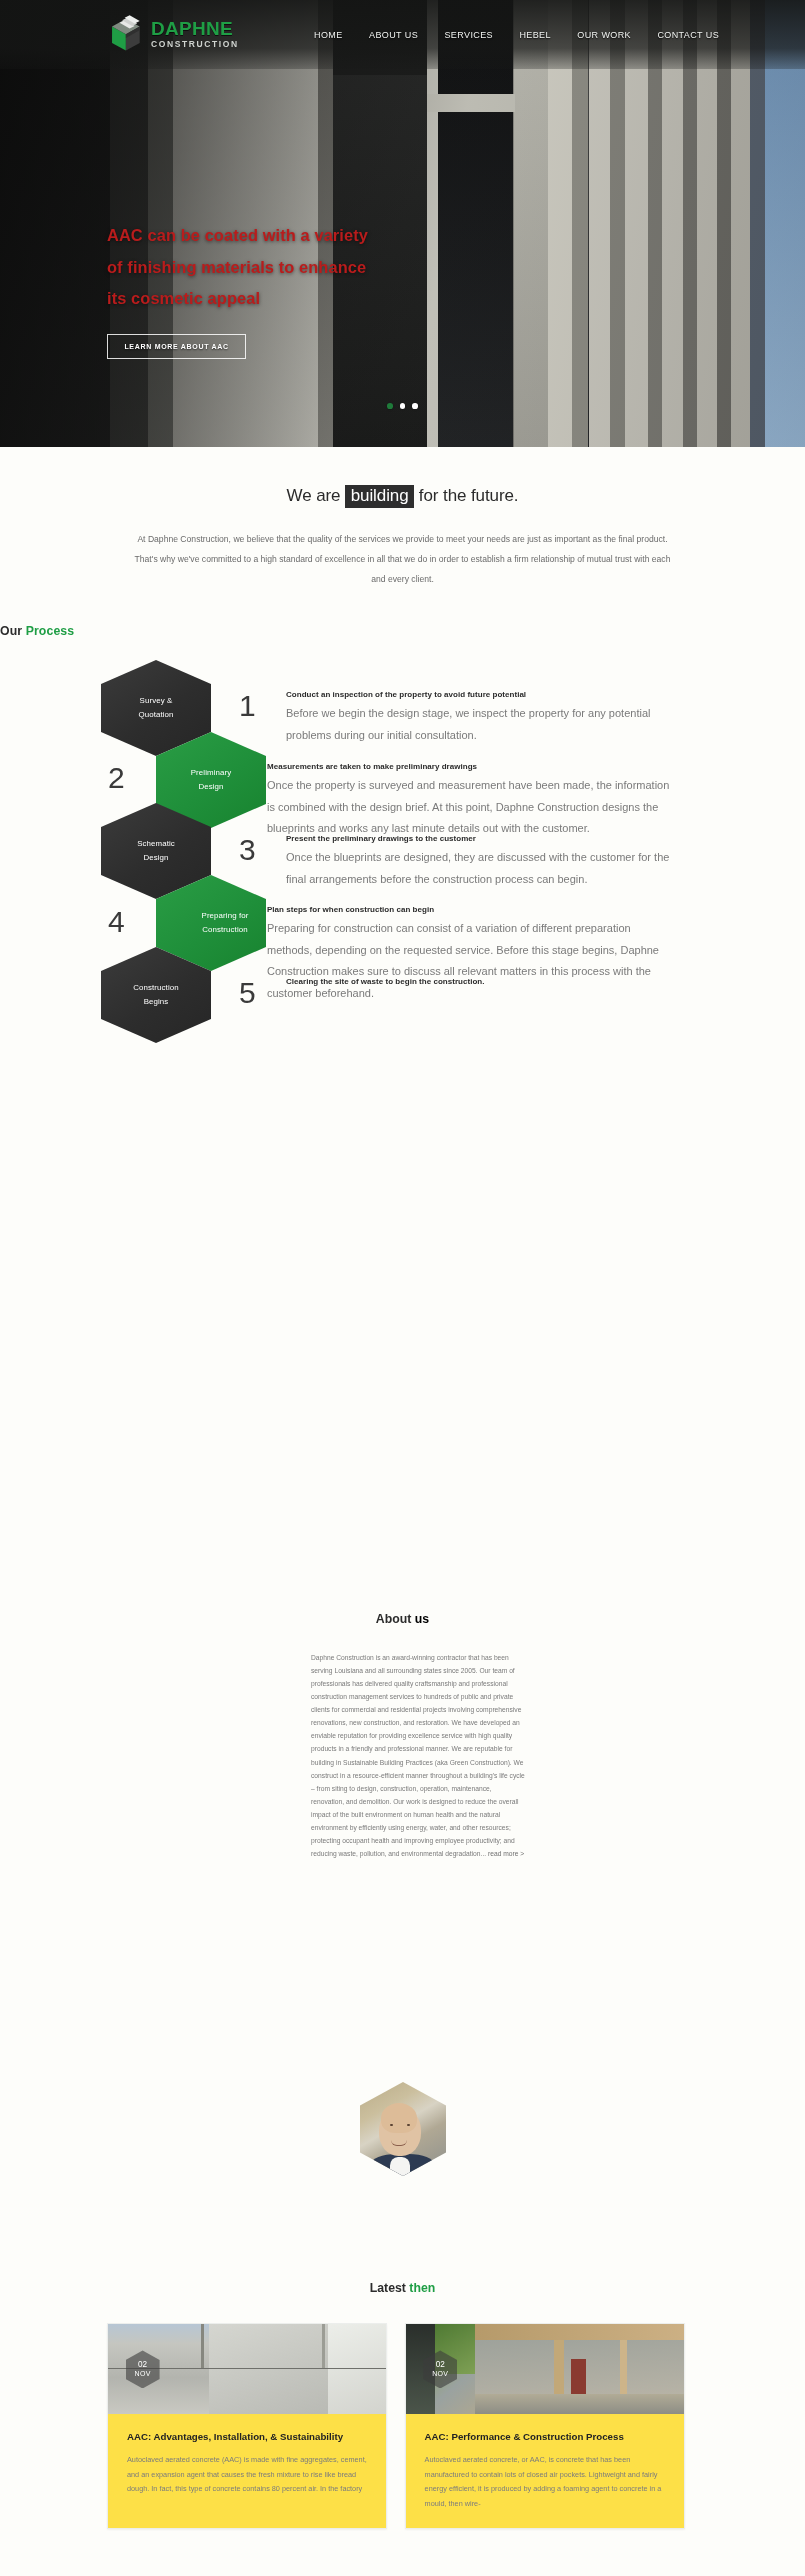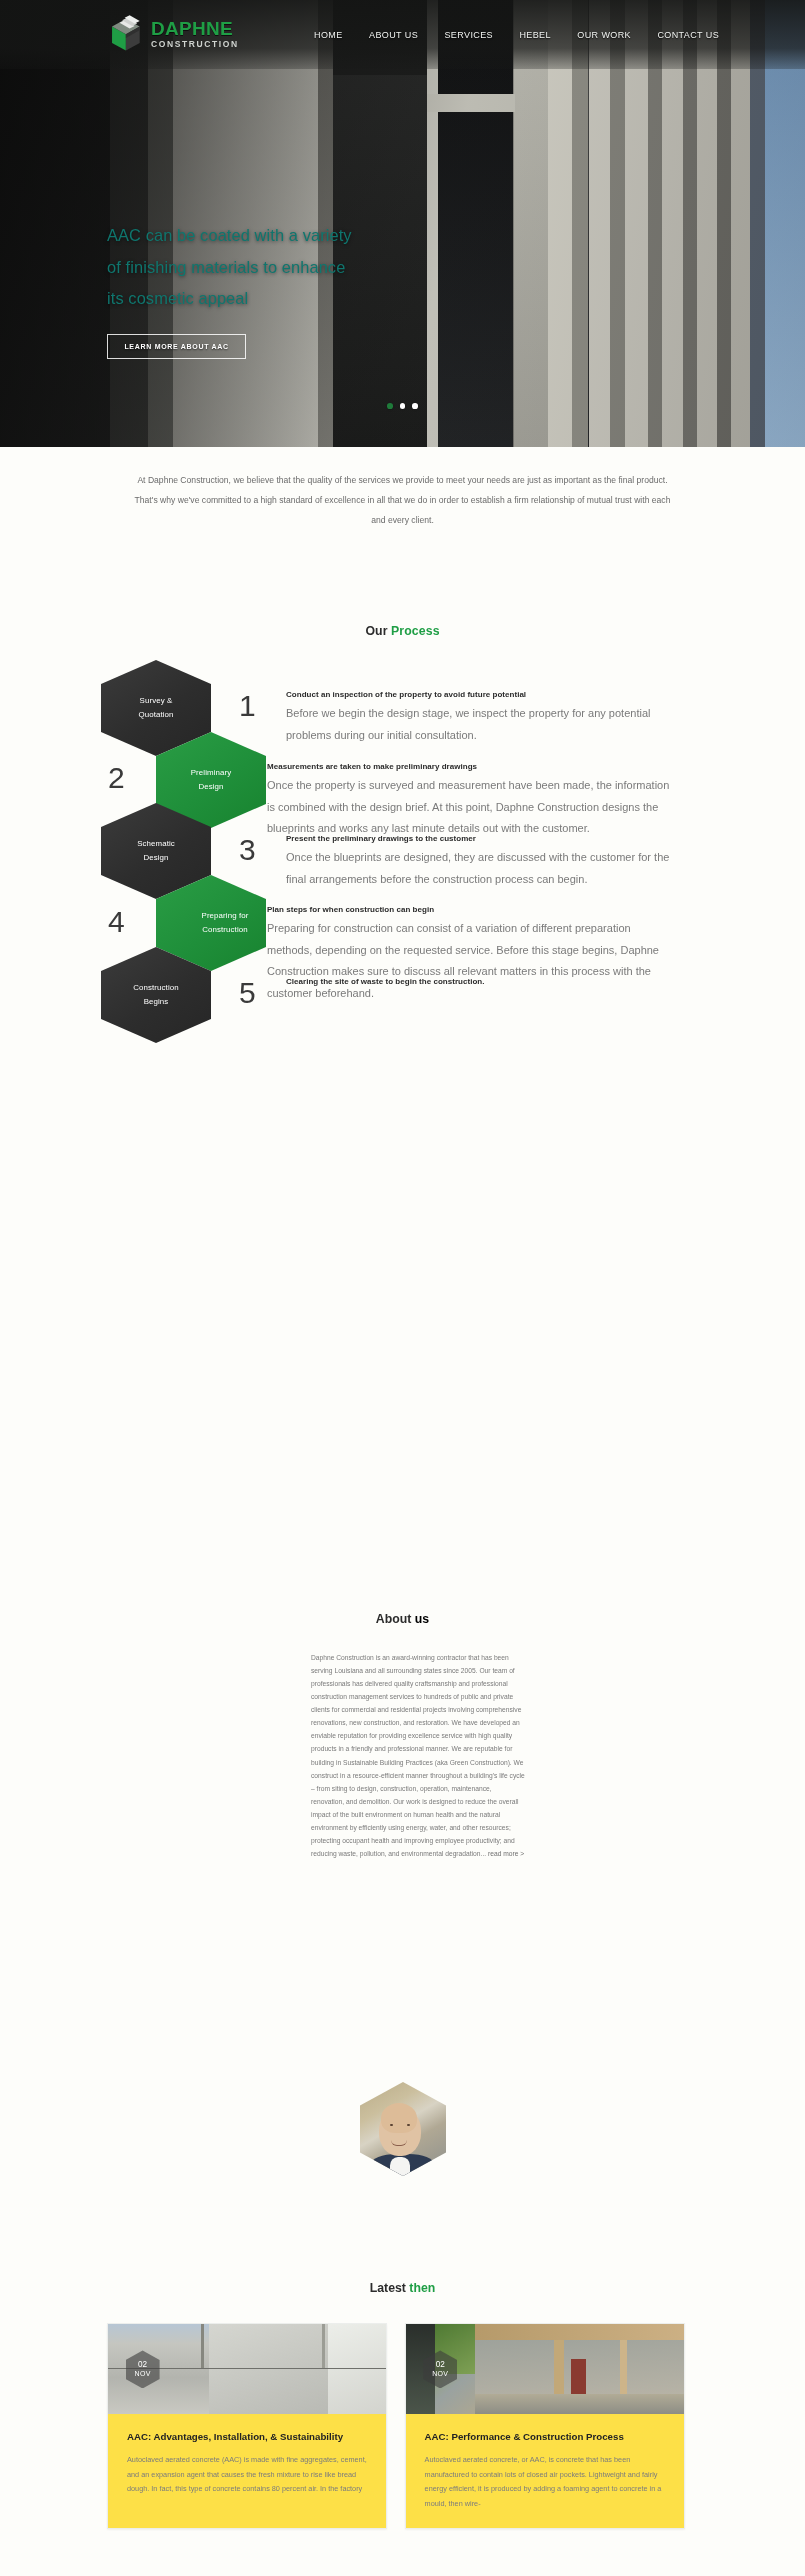--- a/index.html
+++ b/index.html
@@ -39,21 +39,21 @@
   .hero { position: absolute; top: 0; left: 0; width: 805px; height: 447px; overflow: hidden; }
   .hero-photo { position: absolute; inset: 0; background: linear-gradient(95deg,#1a1b1a 0%, #222322 16%, #6f706c 22%, #b9b8b2 34%, #cfcec6 52%, #7b7a74 66%, #26272a 74%, #3a3e46 86%, #6f93bb 97%, #9cc2e6 100%); }
   
   .slat { position:absolute; top:0; bottom:0; }
   .hero-overlay {
     position: absolute; inset: 0;
     background: linear-gradient(100deg, rgba(10,10,10,.80) 0%, rgba(20,20,20,.42) 30%, rgba(25,25,25,.10) 55%, rgba(15,15,15,.22) 100%);
   }
   .hero-content { position: absolute; left: 107px; top: 220px; z-index: 12; }
   .hero-line {
-    color: #0f766e; font-size: 16.4px; font-weight: 400; line-height: 1.92;
+    color: #b91c1c; font-size: 16.4px; font-weight: 700; line-height: 1.92;
     letter-spacing: 0.1px; text-shadow: 0 1.3px 3.8px rgba(0,0,0,.55);
   }
   .hero-btn {
     display: inline-block; margin-top: 19px; padding: 8.2px 16.4px;
     border: 0.6px solid rgba(255,255,255,.85); color: #fff; background: transparent;
     font-size: 7px; font-weight: 700; letter-spacing: 0.7px; cursor: pointer;
     text-shadow: 0 0.6px 1.9px rgba(0,0,0,.6);
   }
   .hero-dots { position: absolute; left: 0; right: 0; top: 403px; display: flex; justify-content: center; gap: 7px; z-index: 12; }
   .dot { width: 5.7px; height: 5.7px; border-radius: 50%; background: #ffffff; cursor: pointer; box-shadow: 0 0.6px 1.3px rgba(0,0,0,.35); }
@@ -69,21 +69,21 @@
   .hl {
     background: #2e2e2e; color: #ffffff; padding: 1.3px 5.7px 2.5px 5.7px;
   }
   .intro-copy {
     width: 544px; margin: 22.6px auto 0 auto; text-align: center;
     font-size: 8.6px; line-height: 2.35; color: #6b6b6b; font-weight: 400;
   }
 
   
   .process-head {
-    position: absolute; top: 624px; left: 0; width: 805px; text-align: center;
+    position: absolute; top: 624px; left: 0; width: 805px; 
     font-size: 12.3px; font-weight: 700; color: #2c2c2c; letter-spacing: 0.1px;
   }
   .process-head .accent { color: #1f9e45; }
 
   .process { position: absolute; top: 660px; left: 0; width: 805px; height: 440px; }
   .hexcol { position: absolute; left: 101px; top: 0; width: 157px; }
   .hex {
     position: absolute; width: 110px; height: 96px;
     clip-path: polygon(50% 0%, 100% 25%, 100% 75%, 50% 100%, 0% 75%, 0% 25%);
     display: flex; flex-direction: column; align-items: center; justify-content: center;
@@ -225,20 +225,23 @@
     <a class="nav-link">HOME</a>
     <a class="nav-link">ABOUT US</a>
     <a class="nav-link">SERVICES</a>
     <a class="nav-link">HEBEL</a>
     <a class="nav-link">OUR WORK</a>
     <a class="nav-link">CONTACT US</a>
   </nav>
 </header>
 
 <section class="intro">
+  <h2 class="sec-title">
+    <span>We are </span><span class="hl">building</span><span> for the future.</span>
+  </h2>
   <p class="intro-copy">At Daphne Construction, we believe that the quality of the services we provide to meet your needs are just as important as the final product.  That's why we've committed to a high standard of excellence in all that we do in order to establish a firm relationship of mutual trust with each and every client.</p>
 </section>
 
 <h3 class="process-head">
   <span>Our </span><span class="accent">Process</span>
 </h3>
 
 <section class="process">
   <div class="hexcol">
     <div class="hex dark a" style="top:0px;">

